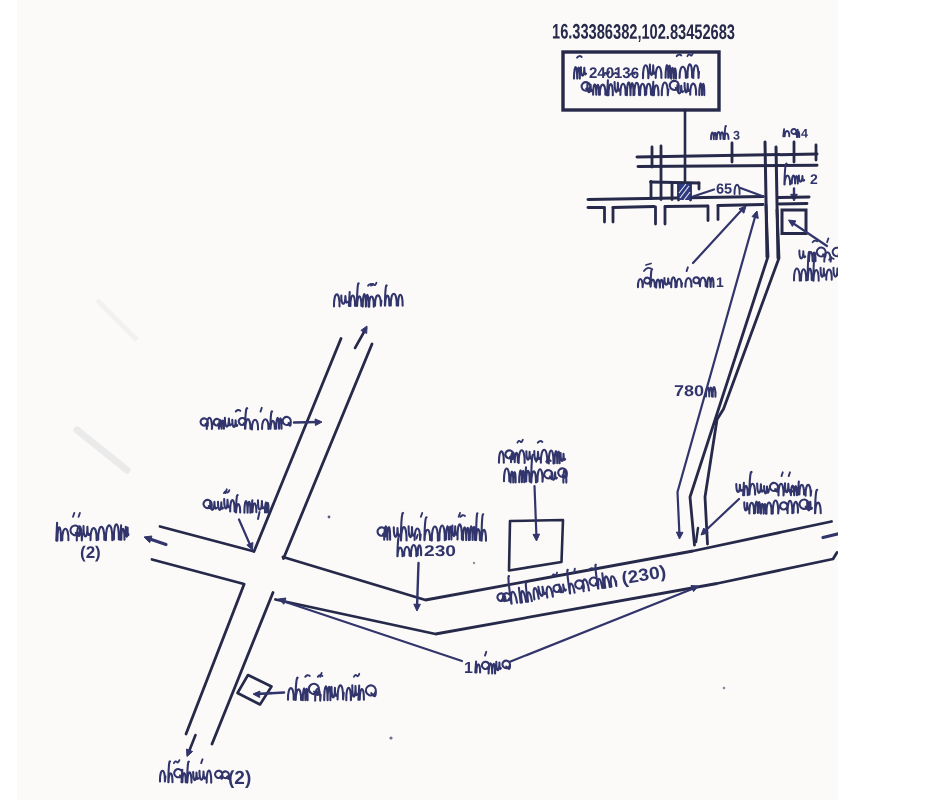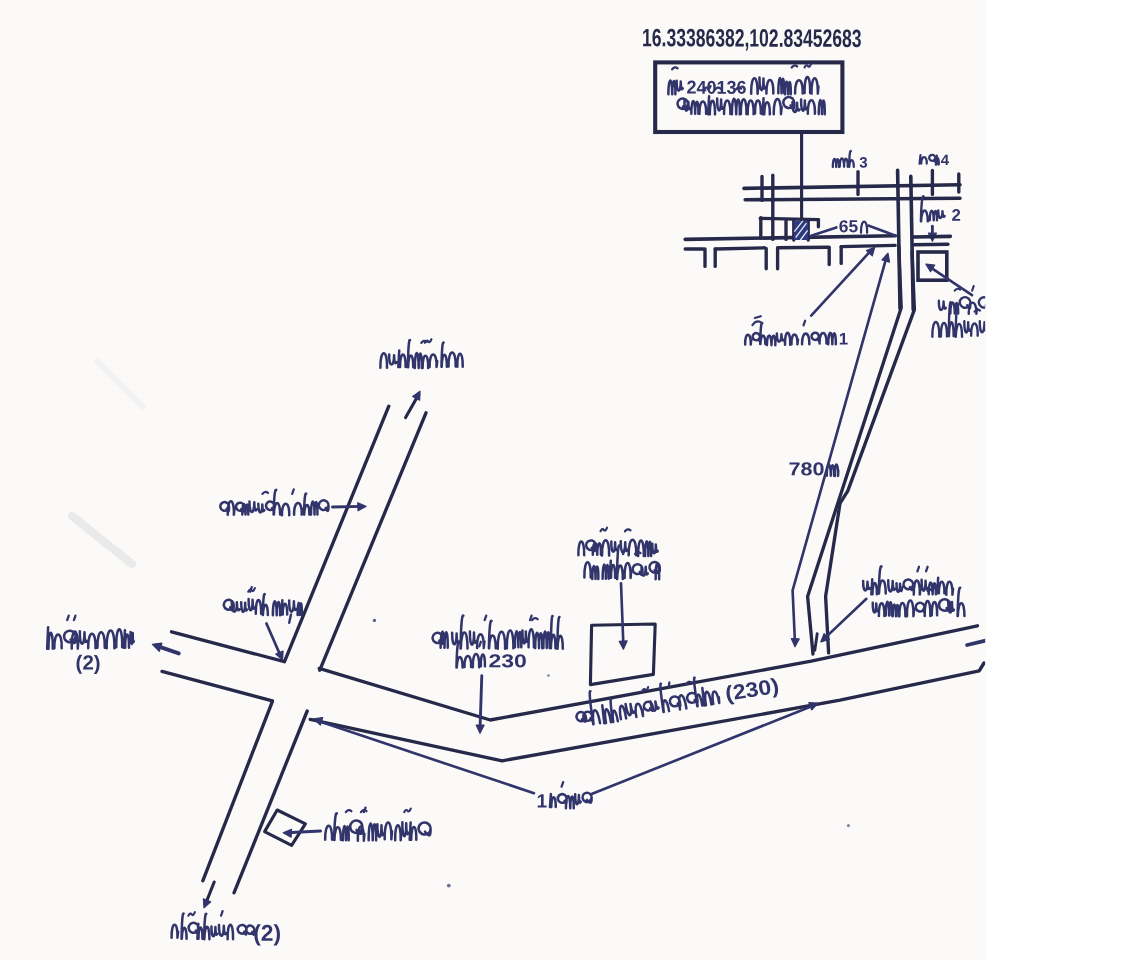--- a/index.html
+++ b/index.html
@@ -1,14 +1,14 @@
 <!DOCTYPE html>
 <html><head><meta charset="utf-8"><style>
 html,body{margin:0;padding:0;background:#ffffff;}
-#paper{width:821px;height:800px;background:#fbfaf8;position:relative;overflow:hidden;transform:translateZ(0);}
+#paper{width:821px;height:800px;background:#fbfaf8;position:relative;overflow:hidden;transform:translateZ(0);margin-left:17px;}
 svg{display:block}
 </style></head>
 <body>
 
 <div id="paper">
 <svg width="945" height="800" viewBox="0 0 945 800">
 
 <g>
         <path d="M60,430 L110,470" stroke="#b9bcc4" stroke-width="7" opacity="0.25" stroke-linecap="round" fill="none"></path>
         <path d="M80,300 L120,340" stroke="#c8cad0" stroke-width="5" opacity="0.18" fill="none"></path>

